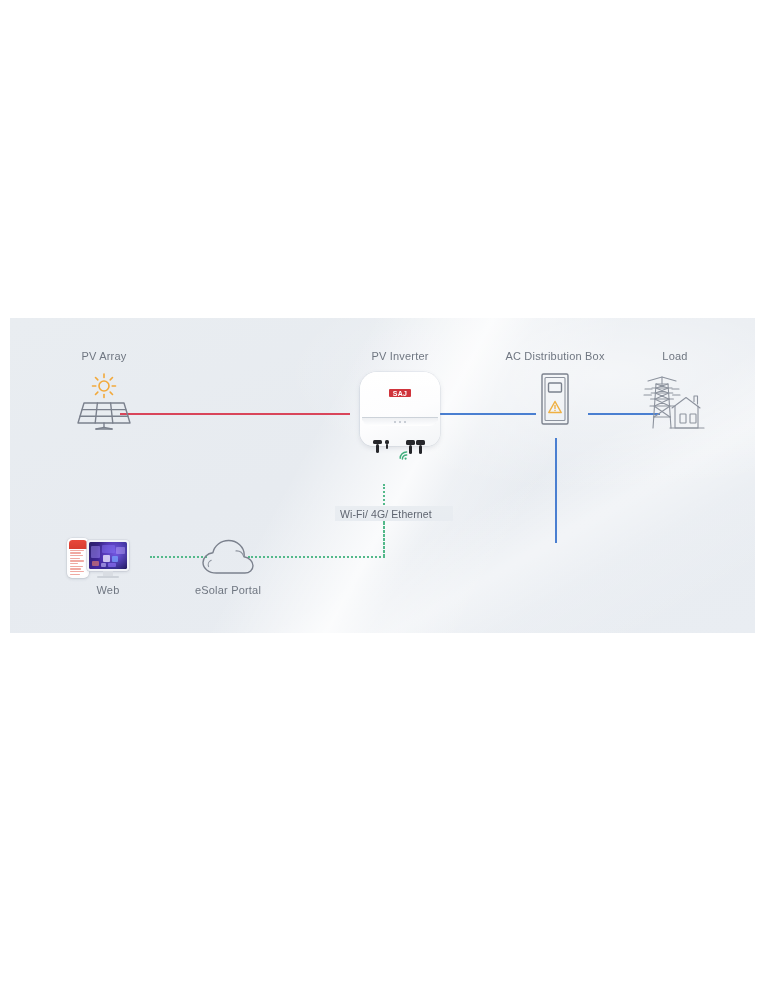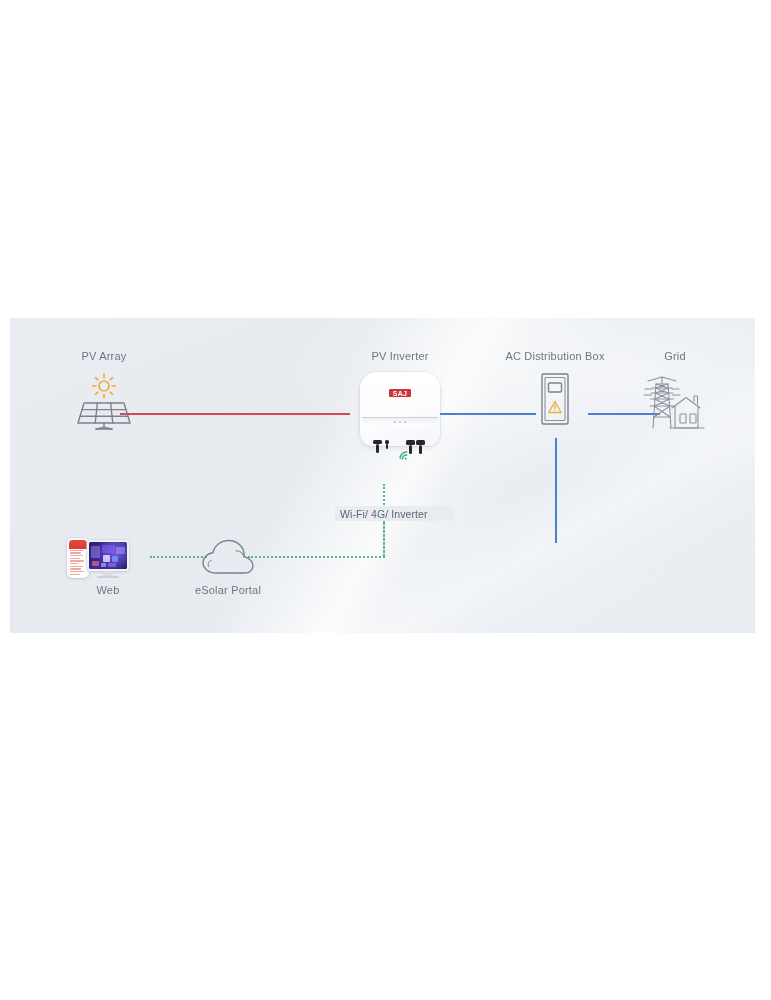--- a/index.html
+++ b/index.html
@@ -271,21 +271,21 @@
           <rect class="ico-stroke" x="15.5" y="11" width="13" height="9" rx="1"></rect>
 
           <path d="M22 29.5 L28.2 40.5 L15.8 40.5 Z" fill="none" stroke="#efb043" stroke-width="1.5" stroke-linejoin="round"></path>
           <path d="M22 33.5 L22 36.6" stroke="#efb043" stroke-width="1.4" stroke-linecap="round"></path>
           <circle cx="22" cy="38.4" r=".75" fill="#efb043"></circle>
         </svg>
       </div>
     </div>
 
     <div class="node" style="left:615px; top:33px; width:100px;">
-      <div class="node-label above">Grid</div>
+      <div class="node-label above">Load</div>
       <div class="icon-box">
         <svg width="66" height="58" viewBox="0 0 66 58" aria-hidden="true">
           <g class="ico-stroke-thin">
 
             <path d="M14 12 L11 56"></path>
             <path d="M26 12 L29 56"></path>
             <path d="M14 12 L26 12"></path>
             <path d="M10 16 L30 16"></path>
             <path d="M9.2 21 L30.8 21"></path>
             <path d="M8.6 27 L31.4 27"></path>
@@ -366,16 +366,16 @@
                    C15.3 7.6 21.9 2.5 29.6 2.5 C38.2 2.5 45.2 8.9 45.2 16.8
                    C45.2 17.4 45.1 18.1 45 18.7 C50.3 19.6 54 23.4 54 27.8
                    C54 31.8 50.4 35 45.9 35 Z"></path>
           <path class="ico-stroke-thin" d="M12.2 22.2 C9.6 23.3 8.6 26.1 9.6 28.6"></path>
           <path class="ico-stroke-thin" d="M44.8 18.6 C43.6 14.8 40.6 12.6 37 12.9"></path>
         </svg>
       </div>
       <div class="node-label below">eSolar Portal</div>
     </div>
 
-    <div class="wire-note" style="left:330px; top:190px;">Wi-Fi/ 4G/ Inverter</div>
+    <div class="wire-note" style="left:330px; top:190px;">Wi-Fi/ 4G/ Ethernet</div>
 
   </div>
 </div>
 
 </body></html>

